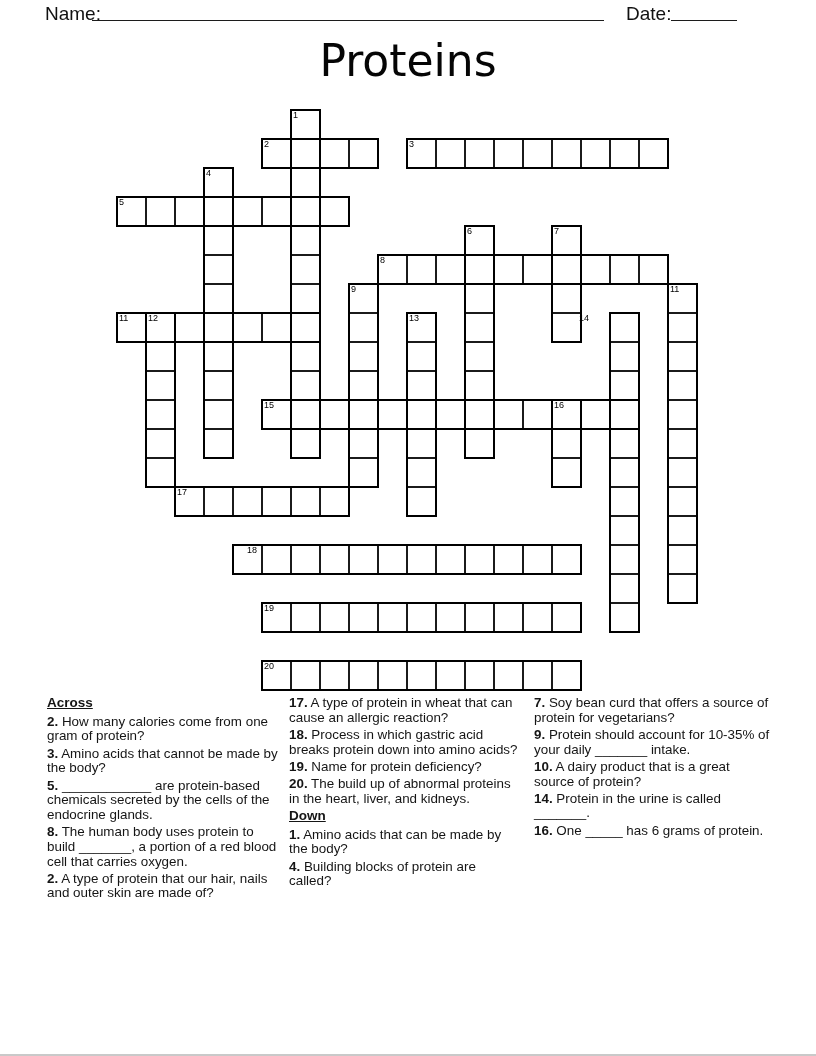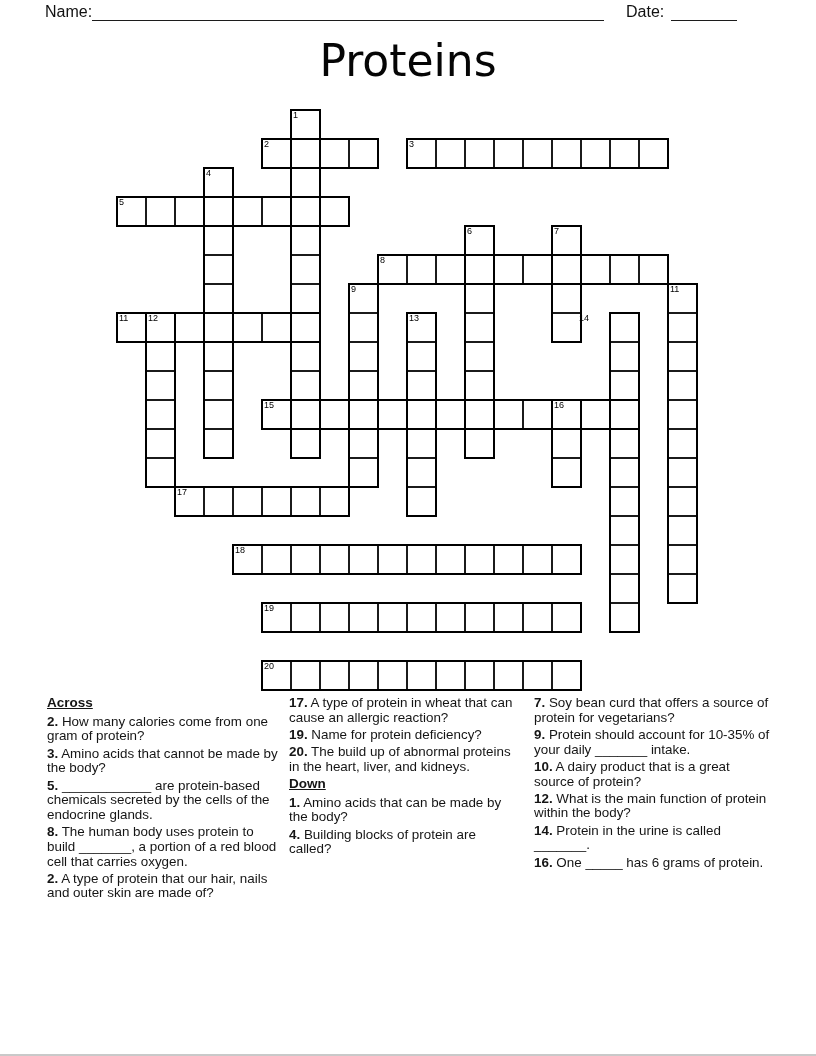--- a/index.html
+++ b/index.html
@@ -1,19 +1,19 @@
 <!DOCTYPE html>
 <html><head>
 <meta charset="utf-8">
 <style>
   html,body{margin:0;padding:0;background:#fff;}
   .page{position:relative;width:816px;height:1056px;background:#fff;overflow:hidden;
         font-family:"Liberation Sans",sans-serif;color:#000;}
   
-  .hdr-label{position:absolute;top:3px;font-size:16px;color:#111;}
+  .hdr-label{position:absolute;top:3px;font-size:19px;color:#111;}
   .hdr-label.name{left:45px;}
   .hdr-label.date{left:626px;}
   .hline{position:absolute;top:20px;height:0;border-bottom:1.6px solid #1c1c1c;}
   .hline.name-line{left:92px;width:512px;}
   .hline.date-line{left:671px;width:66px;}
   
   .title{position:absolute;left:0;right:0;top:35px;margin:0;text-align:center;
          font-family:"DejaVu Sans",sans-serif;font-weight:400;font-size:44px;color:#050505;}
   
   .grid{position:absolute;left:0;top:0;width:816px;height:700px;}
@@ -234,48 +234,48 @@
       <span class="cell-num" style="left: 409px; top: 314px;">13</span>
       <div class="word-outline" style="left: 609px; top: 312px; width: 31px; height: 321px;"></div>
       <span class="cell-num" style="left: 579px; top: 314px;">14</span>
       <div class="word-outline" style="left: 261px; top: 399px; width: 379px; height: 31px;"></div>
       <span class="cell-num" style="left: 264px; top: 401px;">15</span>
       <div class="word-outline" style="left: 551px; top: 399px; width: 31px; height: 89px;"></div>
       <span class="cell-num" style="left: 554px; top: 401px;">16</span>
       <div class="word-outline" style="left: 174px; top: 486px; width: 176px; height: 31px;"></div>
       <span class="cell-num" style="left: 177px; top: 488px;">17</span>
       <div class="word-outline" style="left: 232px; top: 544px; width: 350px; height: 31px;"></div>
-      <span class="cell-num" style="left: 235px; top: 546px;">18</span>
+      <span class="cell-num" style="left: 247px; top: 546px;">18</span>
       <div class="word-outline" style="left: 261px; top: 602px; width: 321px; height: 31px;"></div>
       <span class="cell-num" style="left: 264px; top: 604px;">19</span>
       <div class="word-outline" style="left: 261px; top: 660px; width: 321px; height: 31px;"></div>
       <span class="cell-num" style="left: 264px; top: 662px;">20</span>
     </div>
 
   <div class="clues">
     <div class="clue-col c1" id="clue-col-0">
         <div class="clue-heading">Across</div>
         <div class="clue"><b>2.</b> How many calories come from one gram of protein?</div>
         <div class="clue"><b>3.</b> Amino acids that cannot be made by the body?</div>
         <div class="clue"><b>5.</b> ____________ are protein-based chemicals secreted by the cells of the endocrine glands.</div>
         <div class="clue"><b>8.</b> The human body uses protein to build _______, a portion of a red blood cell that carries oxygen.</div>
         <div class="clue"><b>2.</b> A type of protein that our hair, nails and outer skin are made of?</div>
       </div>
     <div class="clue-col c2" id="clue-col-1">
         <div class="clue"><b>17.</b> A type of protein in wheat that can cause an allergic reaction?</div>
+        <div class="clue"><b>18.</b> Process in which gastric acid breaks protein down into amino acids?</div>
         <div class="clue"><b>19.</b> Name for protein deficiency?</div>
         <div class="clue"><b>20.</b> The build up of abnormal proteins in the heart, liver, and kidneys.</div>
         <div class="clue-heading later">Down</div>
         <div class="clue"><b>1.</b> Amino acids that can be made by the body?</div>
         <div class="clue"><b>4.</b> Building blocks of protein are called?</div>
       </div>
     <div class="clue-col c3" id="clue-col-2">
         <div class="clue"><b>7.</b> Soy bean curd that offers a source of protein for vegetarians?</div>
         <div class="clue"><b>9.</b> Protein should account for 10-35% of your daily _______ intake.</div>
         <div class="clue"><b>10.</b> A dairy product that is a great source of protein?</div>
-        <div class="clue"><b>12.</b> What is the main function of protein within the body?</div>
         <div class="clue"><b>14.</b> Protein in the urine is called _______.</div>
         <div class="clue"><b>16.</b> One _____ has 6 grams of protein.</div>
       </div>
   </div>
 
   <div class="bottom-edge"></div>
 </div>
 
 </body></html>

